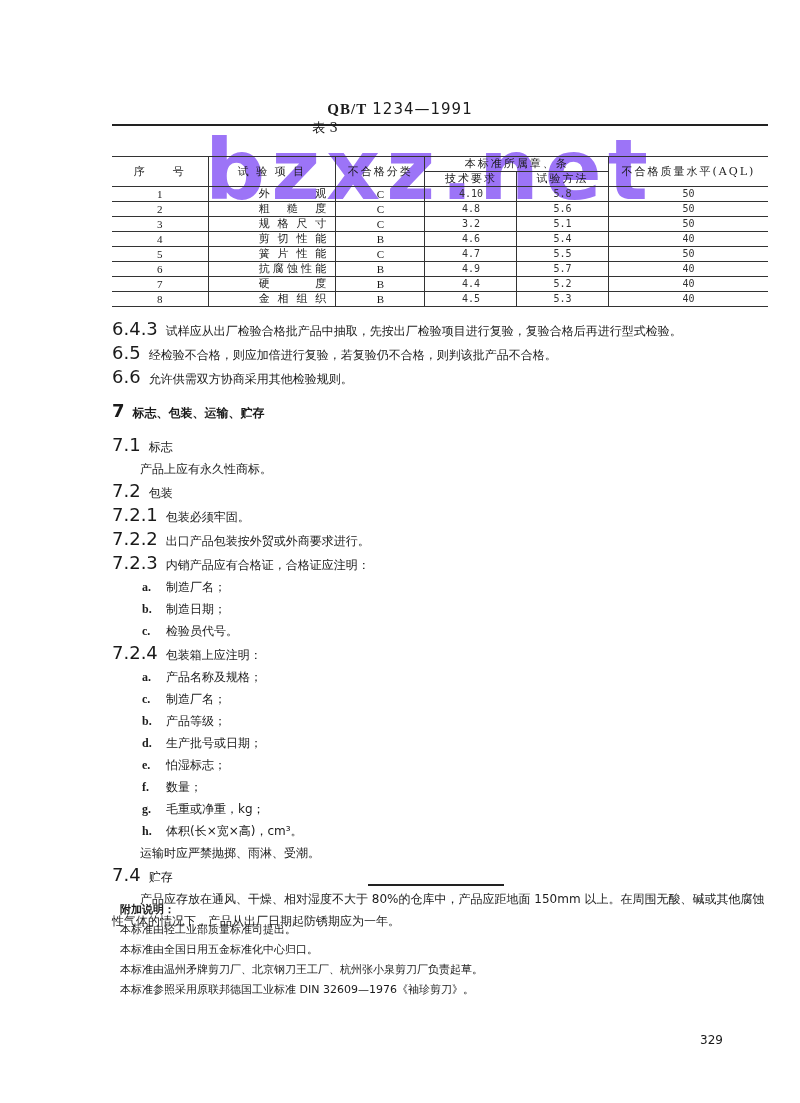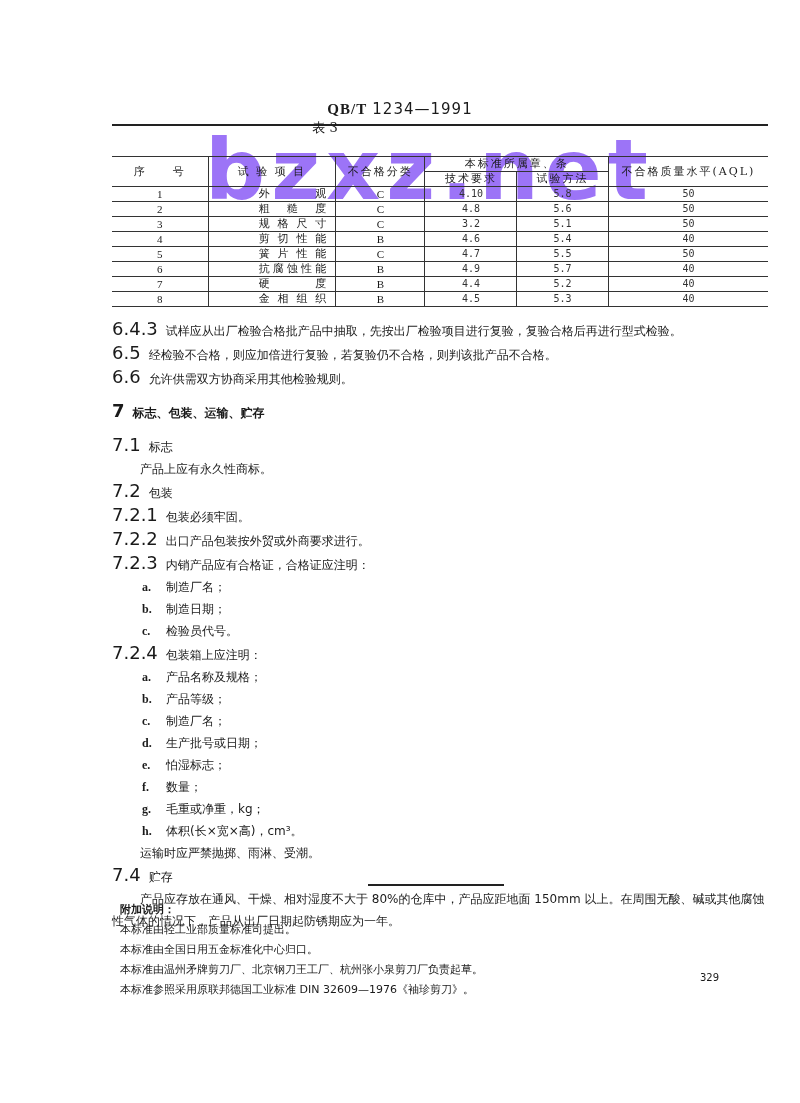--- a/index.html
+++ b/index.html
@@ -47,21 +47,21 @@
   .indent1 { padding-left: 28px; }
   .list-item { padding-left: 30px; }
   .list-item .lbl { font-family: "Liberation Serif", serif; font-weight: bold; display: inline-block; width: 24px; }
   .h7 { margin-top: 10px; margin-bottom: 10px; font-weight: bold; }
   .mid-rule { position: absolute; top: 884px; left: 368px; width: 136px; height: 1.5px; background: #222; }
   .appendix {
     position: absolute; top: 900px; left: 120px; width: 620px;
     font-family: "DejaVu Sans", sans-serif; font-size: 11px; line-height: 20px;
   }
   .appendix .title { font-weight: bold; }
-  .page-num { position: absolute; top: 972px; left: 700px; font-size: 10px; font-family: "DejaVu Sans", sans-serif; }
+  .page-num { position: absolute; top: 1033px; left: 700px; font-size: 12px; font-family: "DejaVu Sans", sans-serif; }
 </style>
 </head>
 <body>
 
 <div class="page">
 
   <div class="std-header">
     <span class="code">QB/T</span>
     <span class="num">1234—1991</span>
   </div>
@@ -182,22 +182,22 @@
     <p class="p">
       <span class="sec-num">7.2.3</span><span>内销产品应有合格证，合格证应注明：</span>
     </p>
     <p class="p list-item"><span class="lbl">a.</span><span>制造厂名；</span></p>
     <p class="p list-item"><span class="lbl">b.</span><span>制造日期；</span></p>
     <p class="p list-item"><span class="lbl">c.</span><span>检验员代号。</span></p>
     <p class="p">
       <span class="sec-num">7.2.4</span><span>包装箱上应注明：</span>
     </p>
     <p class="p list-item"><span class="lbl">a.</span><span>产品名称及规格；</span></p>
+    <p class="p list-item"><span class="lbl">c.</span><span>制造厂名；</span></p>
     <p class="p list-item"><span class="lbl">b.</span><span>产品等级；</span></p>
-    <p class="p list-item"><span class="lbl">c.</span><span>制造厂名；</span></p>
     <p class="p list-item"><span class="lbl">d.</span><span>生产批号或日期；</span></p>
     <p class="p list-item"><span class="lbl">e.</span><span>怕湿标志；</span></p>
     <p class="p list-item"><span class="lbl">f.</span><span>数量；</span></p>
     <p class="p list-item"><span class="lbl">g.</span><span>毛重或净重，kg；</span></p>
     <p class="p list-item"><span class="lbl">h.</span><span>体积(长×宽×高)，cm³。</span></p>
     <p class="p indent1">运输时应严禁抛掷、雨淋、受潮。</p>
     <p class="p">
       <span class="sec-num">7.4</span><span>贮存</span>
     </p>
     <p class="p" style="text-indent:28px">产品应存放在通风、干燥、相对湿度不大于 80%的仓库中，产品应距地面 150mm 以上。在周围无酸、碱或其他腐蚀性气体的情况下，产品从出厂日期起防锈期应为一年。</p>

